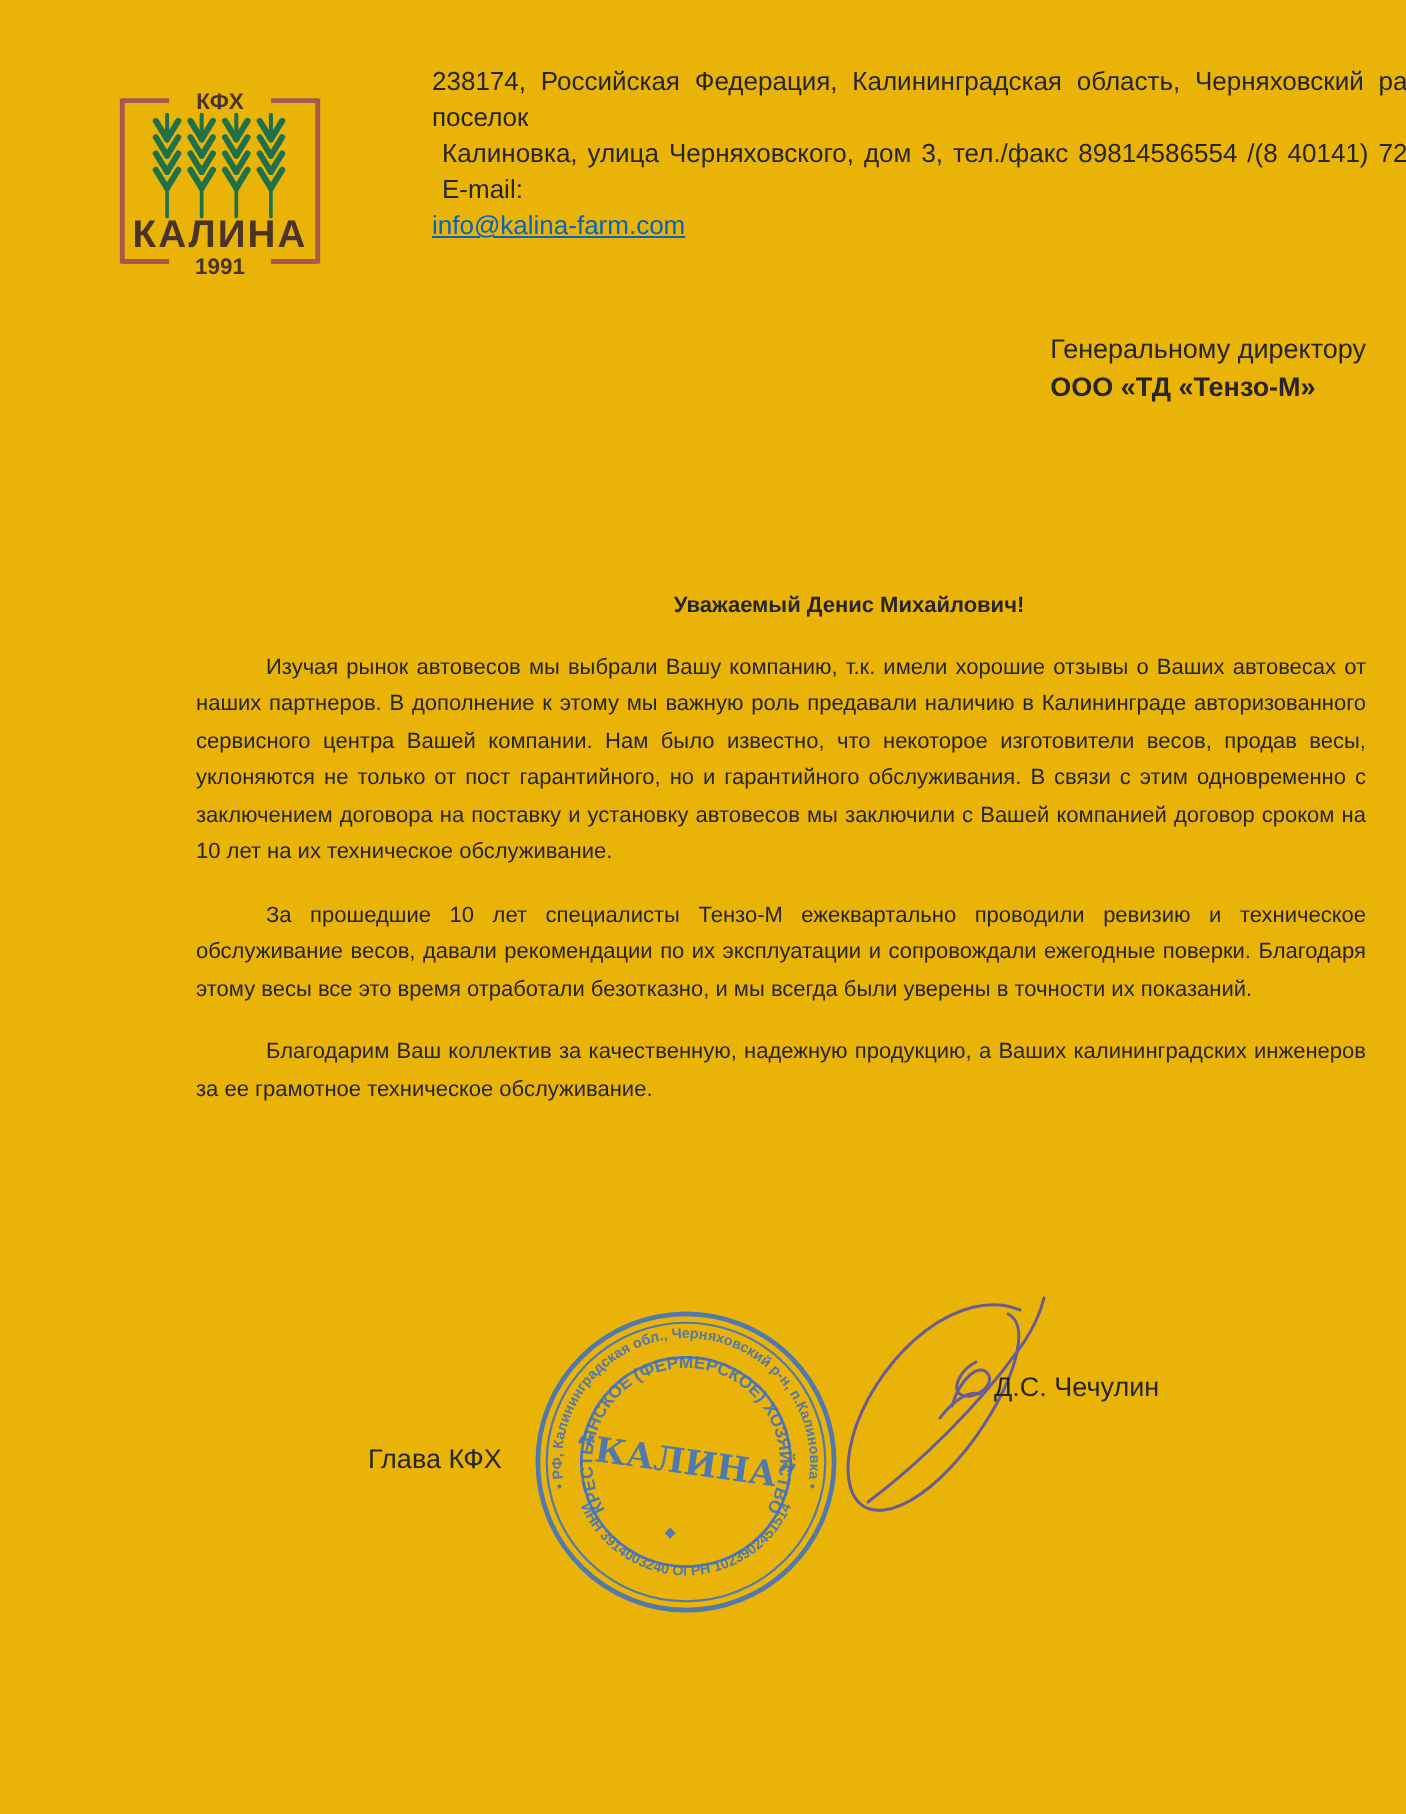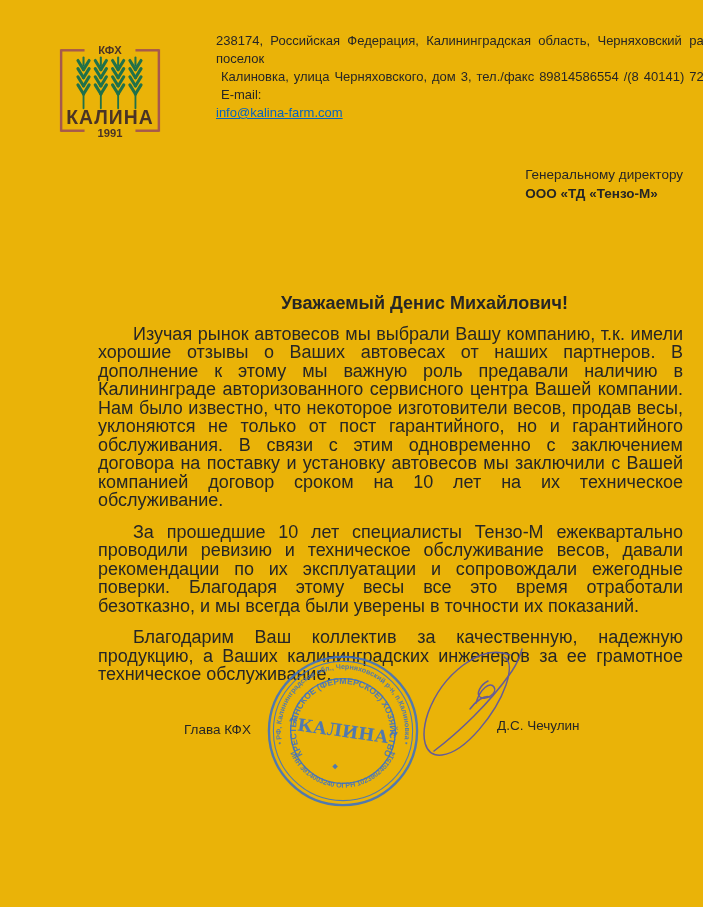--- a/index.html
+++ b/index.html
@@ -14,27 +14,27 @@
   .addr-line { text-align:justify; text-align-last:justify; }
   .addr-line.l2 { padding-left:5px; }
   .email-line a { color:#0563C1; text-decoration:underline; cursor:pointer; }
   
   .recipient { position:absolute; top:166px; right:56px; text-align:left;
                font-size:13.5px; line-height:18.5px; }
   .recipient .company { font-weight:bold; }
   .recipient .person { margin-top:10px; }
   
   .body { position:absolute; left:98px; top:294px; width:585px;
-          font-size:18px; line-height:18.5px; }
+          font-size:11px; line-height:18.5px; }
   .salutation { font-weight:bold; text-align:center; padding-left:68px;
                 margin:0 0 12px 0; }
   .body p { margin:0 0 13px 0; text-indent:35px; text-align:justify; }
   
   .signer-title { position:absolute; left:184px; top:722px; font-size:13.5px; }
-  .signer-name  { position:absolute; left:497px; top:718px; font-size:13.5px; }
+  .signer-name  { position:absolute; left:497px; top:686px; font-size:13.5px; }
   .stamp { position:absolute; left:264px; top:652px; width:158px; height:158px; }
   .signature { position:absolute; left:418px; top:641px; width:120px; height:125px; }
 </style>
 </head>
 <body>
 
 <div class="page">
 
   <svg class="logo" viewBox="0 0 110 100">
     <g stroke="#A6594C" stroke-width="2.4">

